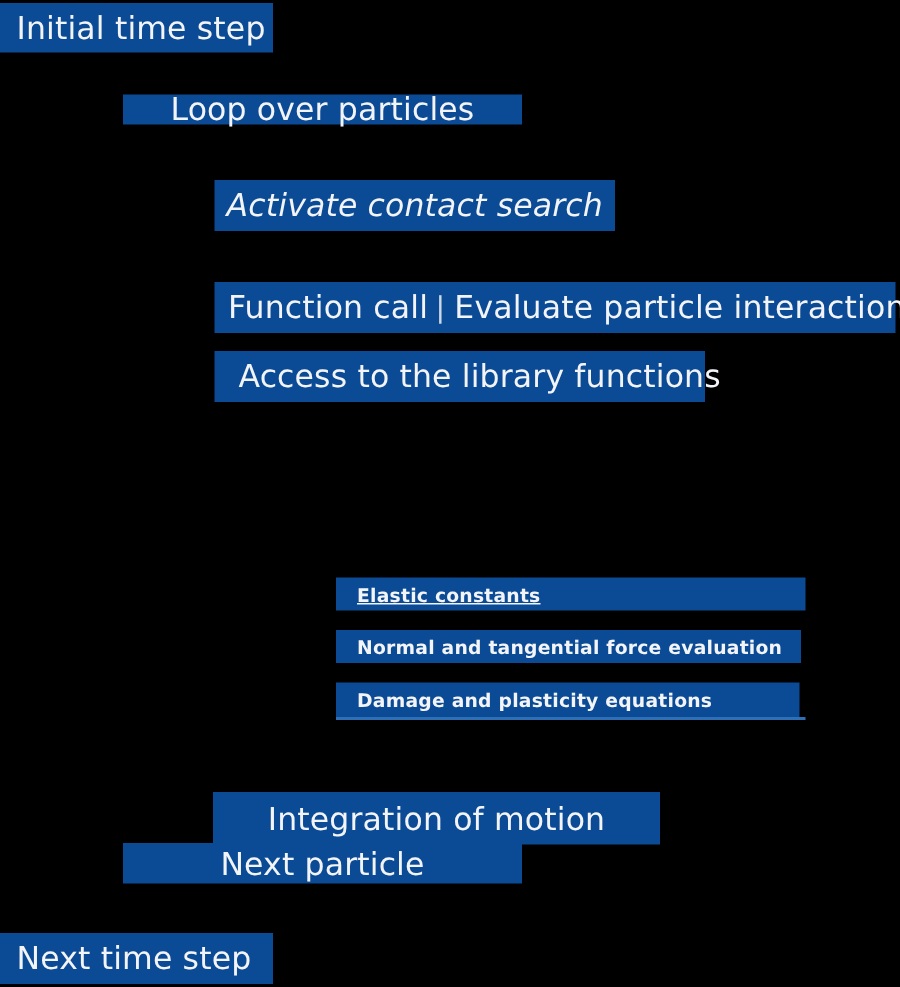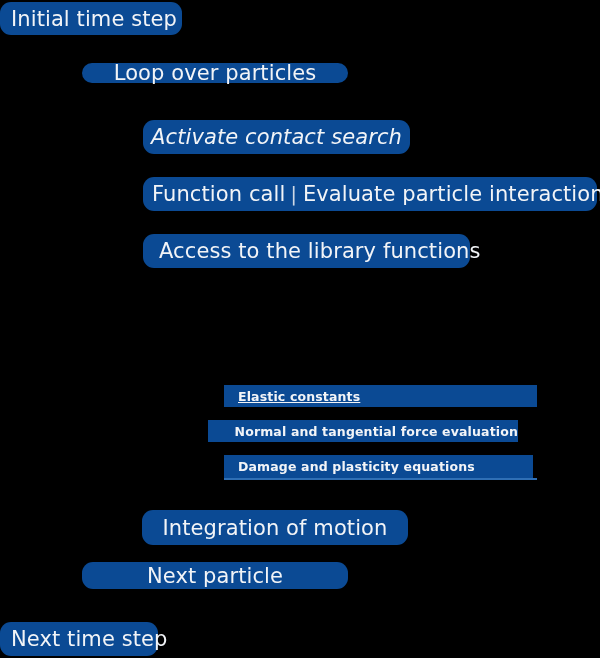--- a/index.html
+++ b/index.html
@@ -28,21 +28,20 @@
     white-space: nowrap;
     letter-spacing: 0.1px;
   }
   
   .node.major {
     font-family: "DejaVu Sans", sans-serif;
     font-size: 21px;
     font-weight: 400;
     justify-content: center;
     padding: 0 10px;
-    border-radius: 11px;
   }
   
   .node.major.flush-left {
     justify-content: flex-start;
     padding-left: 11px;
   }
   .node.major.text-left-pad {
     justify-content: flex-start;
     padding-left: 9px;
   }
@@ -77,50 +76,50 @@
   </div>
 
   <div class="node major" style="left:82px; top:63px; width:266px; height:20px;">
     <span>Loop over particles</span>
   </div>
 
   <div class="node major" style="left:143px; top:120px; width:267px; height:34px;font-style:italic;">
     <span>Activate contact search</span>
   </div>
 
-  <div class="node major text-left-pad" style="left:143px; top:177px; width:454px; height:34px;">
+  <div class="node major text-left-pad" style="left:143px; top:188px; width:454px; height:34px;">
     <span>Function call</span>
     <span class="sep">|</span>
     <span>Evaluate particle interaction</span>
   </div>
 
   <div class="node major text-left-pad" style="left:143px; top:234px; width:327px; height:34px;padding-left:16px;">
     <span>Access to the library functions</span>
   </div>
 
 
   <div class="node minor" style="left:224px; top:385px; width:313px; height:22px;text-decoration:underline;">
     <span>Elastic constants</span>
   </div>
 
-  <div class="node minor" style="left:208px; top:420px; width:310px; height:22px;justify-content:flex-end;">
+  <div class="node minor" style="left:224px; top:420px; width:310px; height:22px;">
     <span>Normal and tangential force evaluation</span>
   </div>
 
   <div class="node minor" style="left:224px; top:455px; width:309px; height:23px;align-items:center;">
     <span>Damage and plasticity equations</span>
   </div>
 
   <div class="underline-rule" style="left:224px; top:478px; width:313px; height:2px;"></div>
 
-  <div class="node major" style="left:142px; top:510px; width:266px; height:35px;">
+  <div class="node major" style="left:142px; top:528px; width:298px; height:35px;">
     <span>Integration of motion</span>
   </div>
 
   <div class="node major" style="left:82px; top:562px; width:266px; height:27px;">
     <span>Next particle</span>
   </div>
 
-  <div class="node major flush-left" style="left:0px; top:622px; width:158px; height:34px;">
+  <div class="node major flush-left" style="left:0px; top:622px; width:182px; height:34px;">
     <span>Next time step</span>
   </div>
 
 </div>
 
 </body></html>

